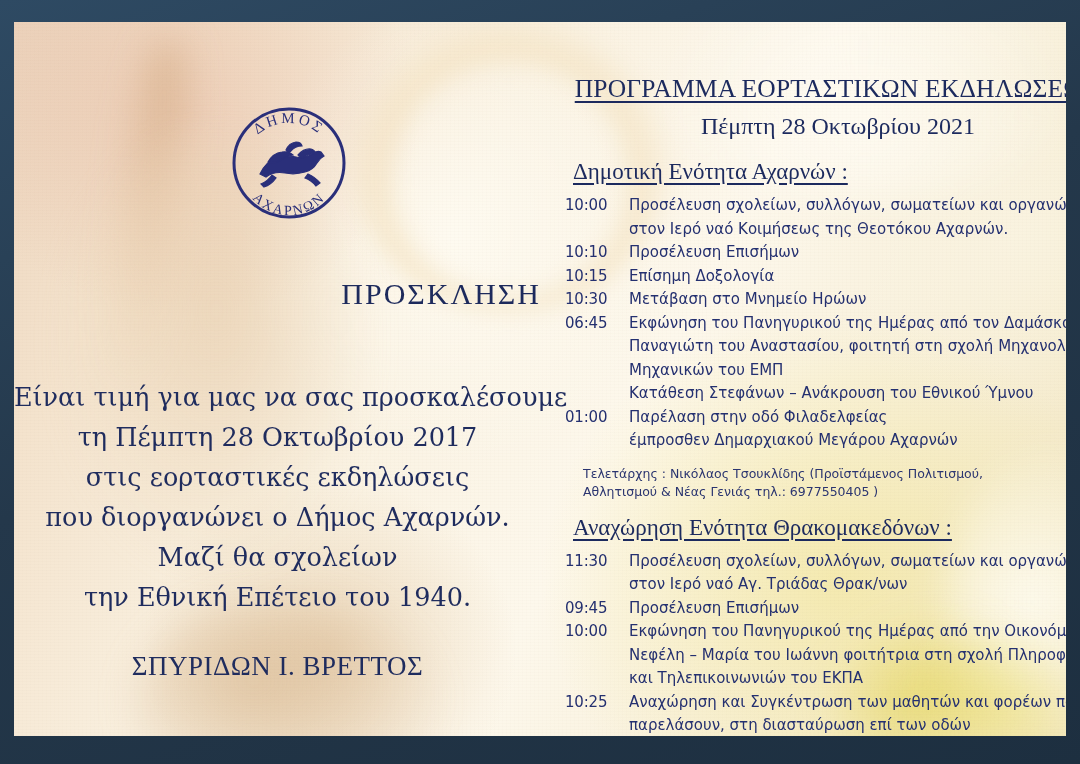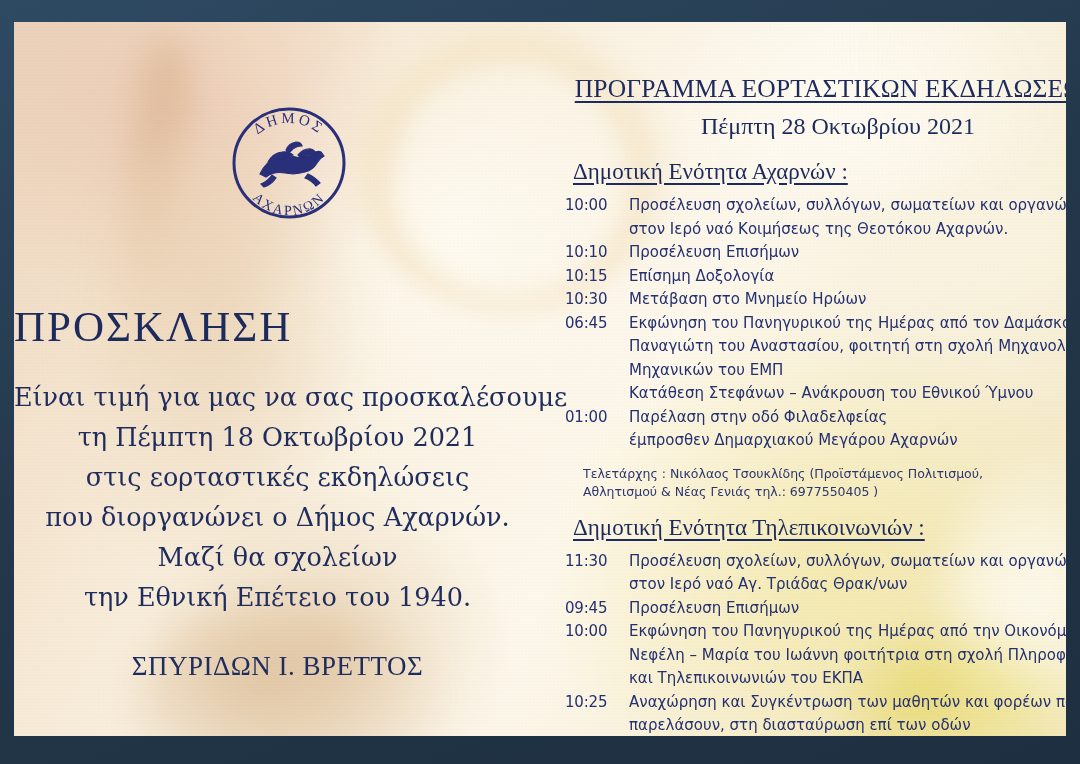--- a/index.html
+++ b/index.html
@@ -128,26 +128,25 @@
     width: 146px;
     height: 126px;
   }
   #municipal-emblem svg { display: block; width: 100%; height: 100%; }
 
   
   #invitation-heading {
     position: absolute;
     left: 0; right: 0;
     top: 255px;
-    text-align: left;
-    font-size: 43px;
+    text-align: right;
+    font-size: 30px;
     letter-spacing: 2px;
     color: #1d2a5c;
     font-family: "Liberation Serif", "DejaVu Serif", serif;
-    margin-top: 25px;
   }
   #invitation-body {
     position: absolute;
     left: 0; right: 0;
     top: 355px;
     text-align: center;
     color: #1f2c5e;
     font-size: 25.5px;
     line-height: 40px;
     font-family: "DejaVu Serif", "Liberation Serif", serif;
@@ -282,21 +281,21 @@
               <path d="M92 74 q7 3 12 9 l-4 3 q-5 -6 -11 -8 z"></path>
               <path d="M70 50 q3 -7 10 -8 q5 0 6 4 q-7 0 -11 5 q-3 3 -5 -1 z"></path>
             </g>
           </svg>
         </div>
 
         <div id="invitation-heading">ΠΡΟΣΚΛΗΣΗ</div>
 
         <div id="invitation-body">
           <span class="line">Είναι τιμή για μας να σας προσκαλέσουμε</span>
-          <span class="line">τη Πέμπτη 18 Οκτωβρίου 2021</span>
+          <span class="line">τη Πέμπτη 28 Οκτωβρίου 2017</span>
           <span class="line">στις εορταστικές εκδηλώσεις</span>
           <span class="line">που διοργανώνει ο Δήμος Αχαρνών.</span>
           <span class="line">Μαζί θα σχολείων</span>
           <span class="line">την Εθνική Επέτειο του 1940.</span>
         </div>
 
         <div id="signature-block">
           <span id="signature-name">ΣΠΥΡΙΔΩΝ Ι. ΒΡΕΤΤΟΣ</span>
         </div>
       </div>
@@ -353,21 +352,21 @@
             </div>
           </div>
 
           <div class="note">
             <span class="nline">Τελετάρχης : Νικόλαος Τσουκλίδης  (Προϊστάμενος Πολιτισμού,</span>
             <span class="nline">Αθλητισμού &amp; Νέας Γενιάς τηλ.: 6977550405 )</span>
           </div>
         </div>
 
         <div>
-          <div id="section-2-heading-wrap" class="section-heading">Δημοτική Ενότητα Τηλεπικοινωνιών :</div>
+          <div id="section-2-heading-wrap" class="section-heading">Αναχώρηση Ενότητα Θρακομακεδόνων :</div>
 
           <div class="schedule">
             <div class="schedule-row">
               <div class="sched-time">11:30</div>
               <div class="sched-desc">
                 <span class="dline">Προσέλευση σχολείων, συλλόγων, σωματείων και οργανώσεων</span>
                 <span class="dline">στον Ιερό ναό Αγ. Τριάδας Θρακ/νων</span>
               </div>
             </div>
             <div class="schedule-row">

